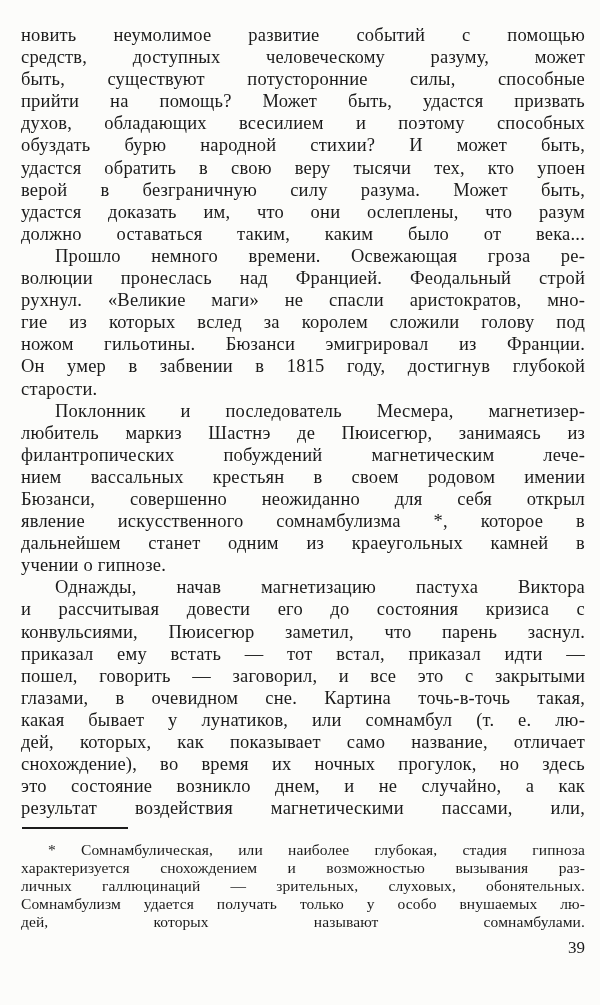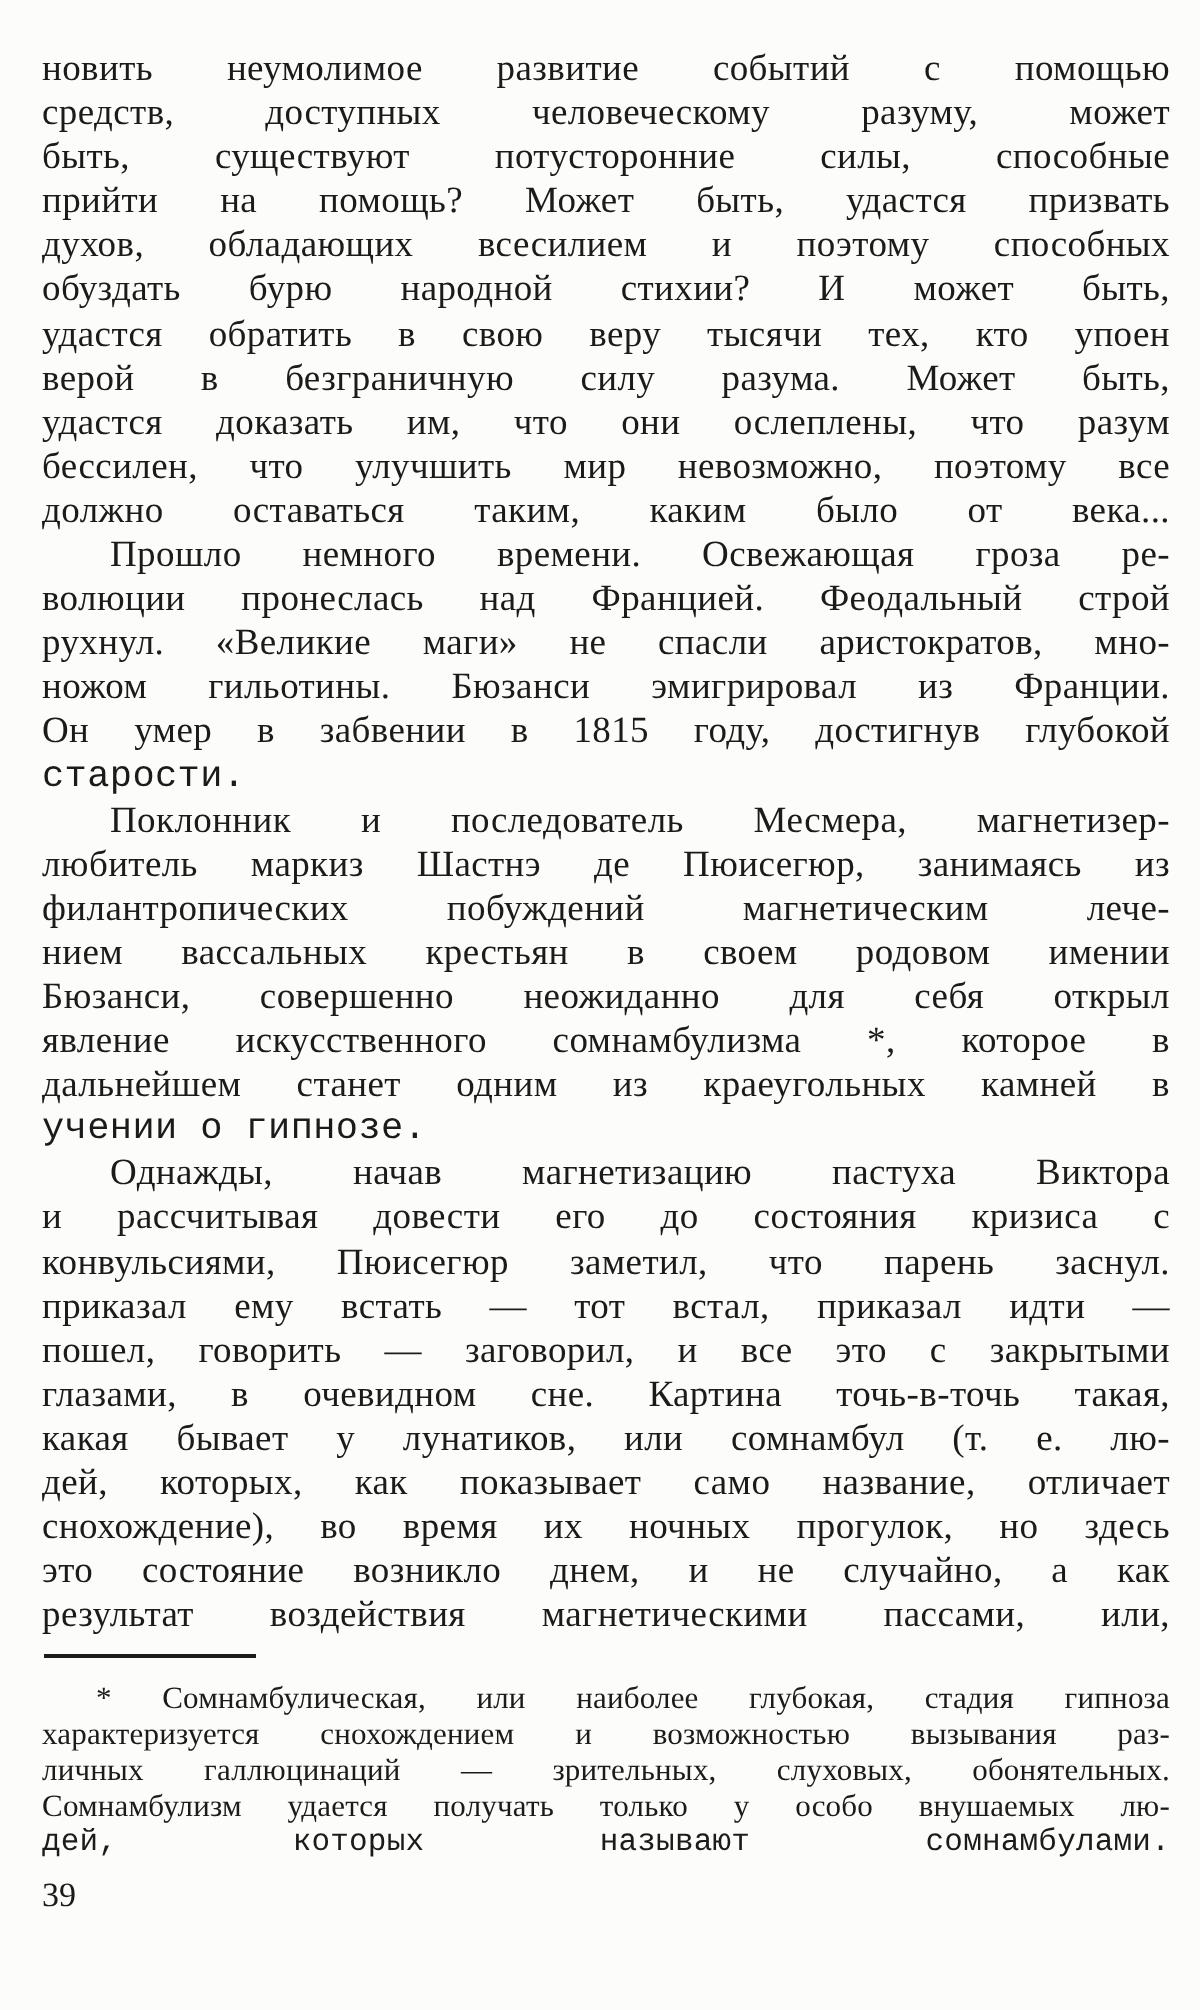--- a/index.html
+++ b/index.html
@@ -25,21 +25,20 @@
     line-height: 22.1px;
     height: 22.1px;
     letter-spacing: 0.2px;
     text-align: justify;
     text-align-last: justify;
     white-space: normal;
     overflow: hidden;
   }
   .line.endline {
     text-align-last: auto;
-    font-family: Liberation Mono, monospace;
   }
   .main-text .line.indent {
     padding-left: 34px;
   }
   .footnote-rule {
     width: 106px;
     height: 2px;
     background: #1c1c1c;
     margin: 8px 0 12px 1px;
   }
@@ -50,47 +49,47 @@
     letter-spacing: 0.1px;
     text-align: justify;
     text-align-last: justify;
     overflow: hidden;
   }
   .footnote .line.indent {
     padding-left: 27px;
   }
   .page-number {
     margin-top: 8px;
-    text-align: left;
+    text-align: right;
     font-size: 17px;
     line-height: 20px;
   }
 </style>
 </head>
 <body>
 
 <div class="page">
   <div class="main-text">
       <div class="para">
         <div class="line">новить неумолимое развитие событий с помощью</div>
         <div class="line">средств, доступных человеческому разуму, может</div>
         <div class="line">быть, существуют потусторонние силы, способные</div>
         <div class="line">прийти на помощь? Может быть, удастся призвать</div>
         <div class="line">духов, обладающих всесилием и поэтому способных</div>
         <div class="line">обуздать бурю народной стихии? И может быть,</div>
         <div class="line">удастся обратить в свою веру тысячи тех, кто упоен</div>
         <div class="line">верой в безграничную силу разума. Может быть,</div>
         <div class="line">удастся доказать им, что они ослеплены, что разум</div>
-        <div class="line">бессилен, что улучшить мир невозможно, поэтому все</div>
         <div class="line">должно оставаться таким, каким было от века...</div>
       </div>
       <div class="para">
         <div class="line indent">Прошло немного времени. Освежающая гроза ре-</div>
         <div class="line">волюции пронеслась над Францией. Феодальный строй</div>
         <div class="line">рухнул. «Великие маги» не спасли аристократов, мно-</div>
+        <div class="line">гие из которых вслед за королем сложили голову под</div>
         <div class="line">ножом гильотины. Бюзанси эмигрировал из Франции.</div>
         <div class="line">Он умер в забвении в 1815 году, достигнув глубокой</div>
         <div class="line endline">старости.</div>
       </div>
       <div class="para">
         <div class="line indent">Поклонник и последователь Месмера, магнетизер-</div>
         <div class="line">любитель маркиз Шастнэ де Пюисегюр, занимаясь из</div>
         <div class="line">филантропических побуждений магнетическим лече-</div>
         <div class="line">нием вассальных крестьян в своем родовом имении</div>
         <div class="line">Бюзанси, совершенно неожиданно для себя открыл</div>

